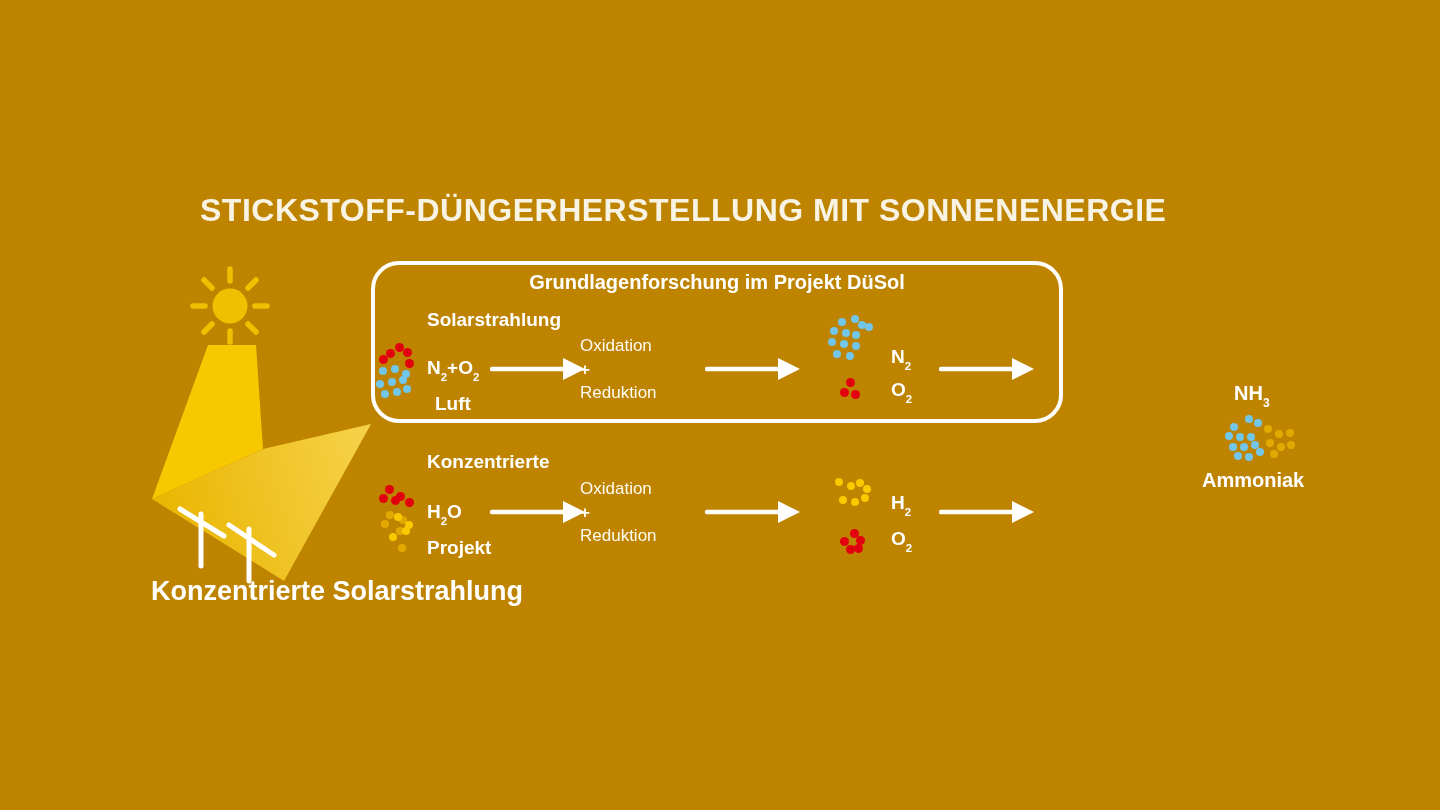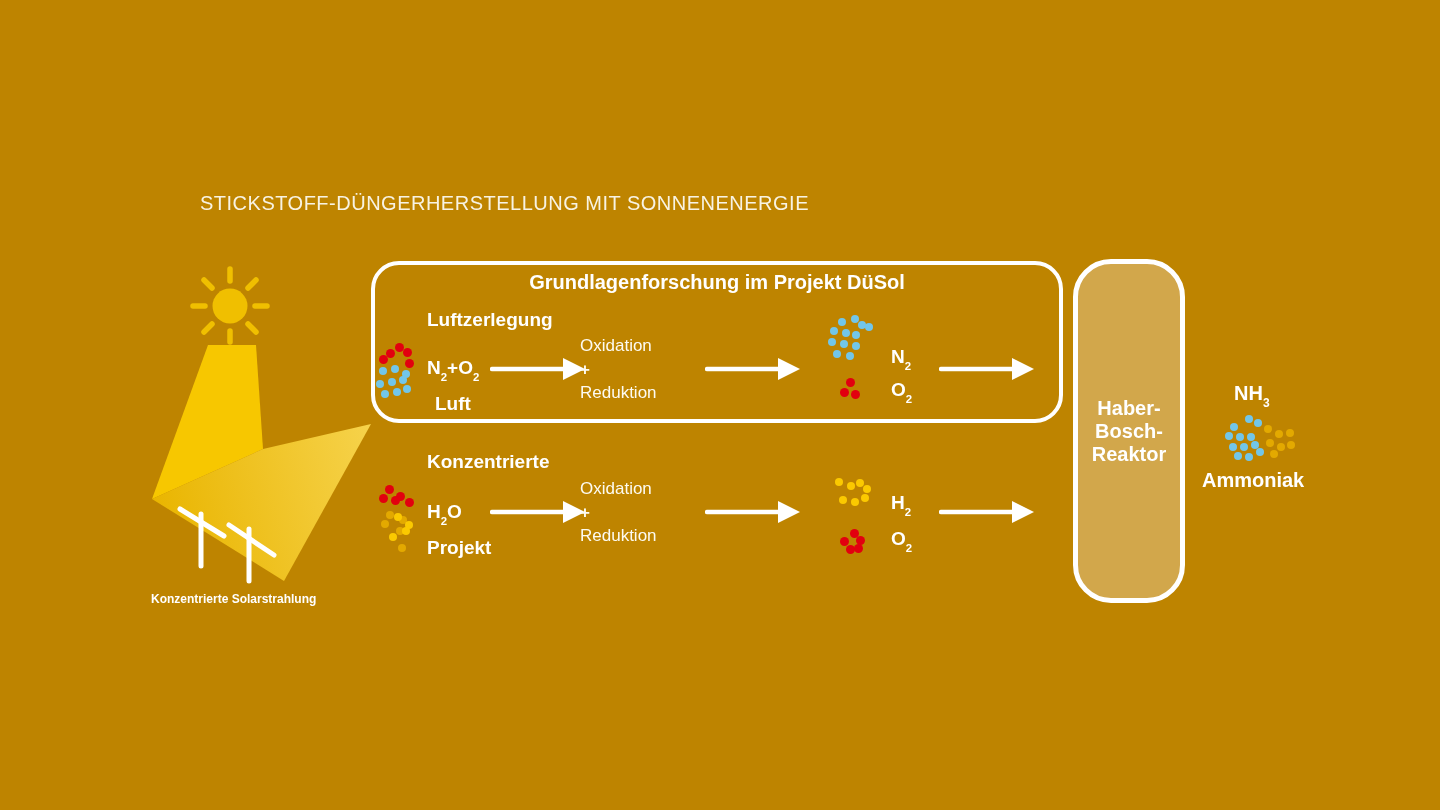--- a/index.html
+++ b/index.html
@@ -6,21 +6,21 @@
   .stage{
     position:relative;width:1440px;height:810px;overflow:hidden;
     background:var(--background,#BE8400);
     font-family:"Liberation Sans", sans-serif;
     -webkit-font-smoothing:antialiased;
   }
   .abs{position:absolute;}
   .txt{color:#FFFFFF;white-space:nowrap;}
   .b{font-weight:bold;}
   .title{
-    font-size:20px;font-weight:400;letter-spacing:0.5px;color:#F8F3E3;
+    font-size:32px;font-weight:700;letter-spacing:0.5px;color:#F8F3E3;
   }
   .rowhead{font-size:19px;font-weight:bold;}
   .formula{font-size:19px;font-weight:bold;}
   .formula sub{font-size:0.6em;position:relative;bottom:-0.15em;}
   .bigformula{font-size:20px;font-weight:bold;}
   .bigformula sub{font-size:0.6em;position:relative;bottom:-0.15em;}
   .procblock{
     width:130px;text-align:left;font-size:17px;line-height:23.5px;
     color:#FDFBF2;font-weight:400;
   }
@@ -81,26 +81,26 @@
       <line x1="248" y1="288" x2="256" y2="280"></line>
     </g>
 
     <g stroke="#FFFFFF" stroke-width="5" stroke-linecap="round">
       <line x1="201" y1="514" x2="201" y2="566"></line>
       <line x1="180" y1="509" x2="224" y2="536"></line>
       <line x1="249" y1="529" x2="249" y2="581"></line>
       <line x1="229" y1="525" x2="274" y2="555"></line>
     </g>
   </svg>
-  <div class="abs txt b" style="left:151px;top:592px;font-size:12px;">Konzentrierte Solarstrahlung</div>
+  <div class="abs txt b" style="left:151px;top:576px;font-size:27px;">Konzentrierte Solarstrahlung</div>
 
   <div class="abs dusol-box"></div>
   <div class="abs dusol-title">Grundlagenforschung im Projekt DüSol</div>
 
-  <div class="abs txt rowhead" style="left:427px;top:309px;">Luftzerlegung</div>
+  <div class="abs txt rowhead" style="left:427px;top:309px;">Solarstrahlung</div>
 
   <div class="dotbox" style="left:372px;top:340px;width:56px;height:60px;">
       <span class="dot" style="left: 14px; top: 9px; width: 9px; height: 9px; background: var(--dot_red);"></span>
       <span class="dot" style="left: 23px; top: 3px; width: 9px; height: 9px; background: var(--dot_red);"></span>
       <span class="dot" style="left: 31px; top: 8px; width: 9px; height: 9px; background: var(--dot_red);"></span>
       <span class="dot" style="left: 7px; top: 15px; width: 9px; height: 9px; background: var(--dot_red);"></span>
       <span class="dot" style="left: 33px; top: 19px; width: 9px; height: 9px; background: var(--dot_red);"></span>
       <span class="dot" style="left: 7px; top: 27px; width: 8px; height: 8px; background: var(--dot_blue);"></span>
       <span class="dot" style="left: 19px; top: 25px; width: 8px; height: 8px; background: var(--dot_blue);"></span>
       <span class="dot" style="left: 30px; top: 30px; width: 8px; height: 8px; background: var(--dot_blue);"></span>
@@ -215,25 +215,20 @@
     </div>
 
   <div class="abs txt formula" style="left:891px;top:492px;">H<sub>2</sub></div>
   <div class="abs txt formula" style="left:891px;top:528px;">O<sub>2</sub></div>
 
   <svg class="abs arrow" style="left:939px;top:499px;" width="96" height="26" viewBox="0 0 96 26">
     <line x1="2" y1="13" x2="75" y2="13"></line>
       <polygon points="73,2 73,24 95,13"></polygon>
   </svg>
 
-  <div class="abs reactor">
-    <div class="reactor-label">Haber-
-Bosch-
-Reaktor</div>
-  </div>
 
   <div class="abs txt bigformula" style="left:1234px;top:382px;">NH<sub>3</sub></div>
   <div class="dotbox" style="left:1218px;top:408px;width:76px;height:56px;">
       <span class="dot" style="left: 12px; top: 15px; width: 8px; height: 8px; background: var(--dot_blue);"></span>
       <span class="dot" style="left: 27px; top: 7px; width: 8px; height: 8px; background: var(--dot_blue);"></span>
       <span class="dot" style="left: 36px; top: 11px; width: 8px; height: 8px; background: var(--dot_blue);"></span>
       <span class="dot" style="left: 7px; top: 24px; width: 8px; height: 8px; background: var(--dot_blue);"></span>
       <span class="dot" style="left: 18px; top: 25px; width: 8px; height: 8px; background: var(--dot_blue);"></span>
       <span class="dot" style="left: 29px; top: 25px; width: 8px; height: 8px; background: var(--dot_blue);"></span>
       <span class="dot" style="left: 11px; top: 35px; width: 8px; height: 8px; background: var(--dot_blue);"></span>

